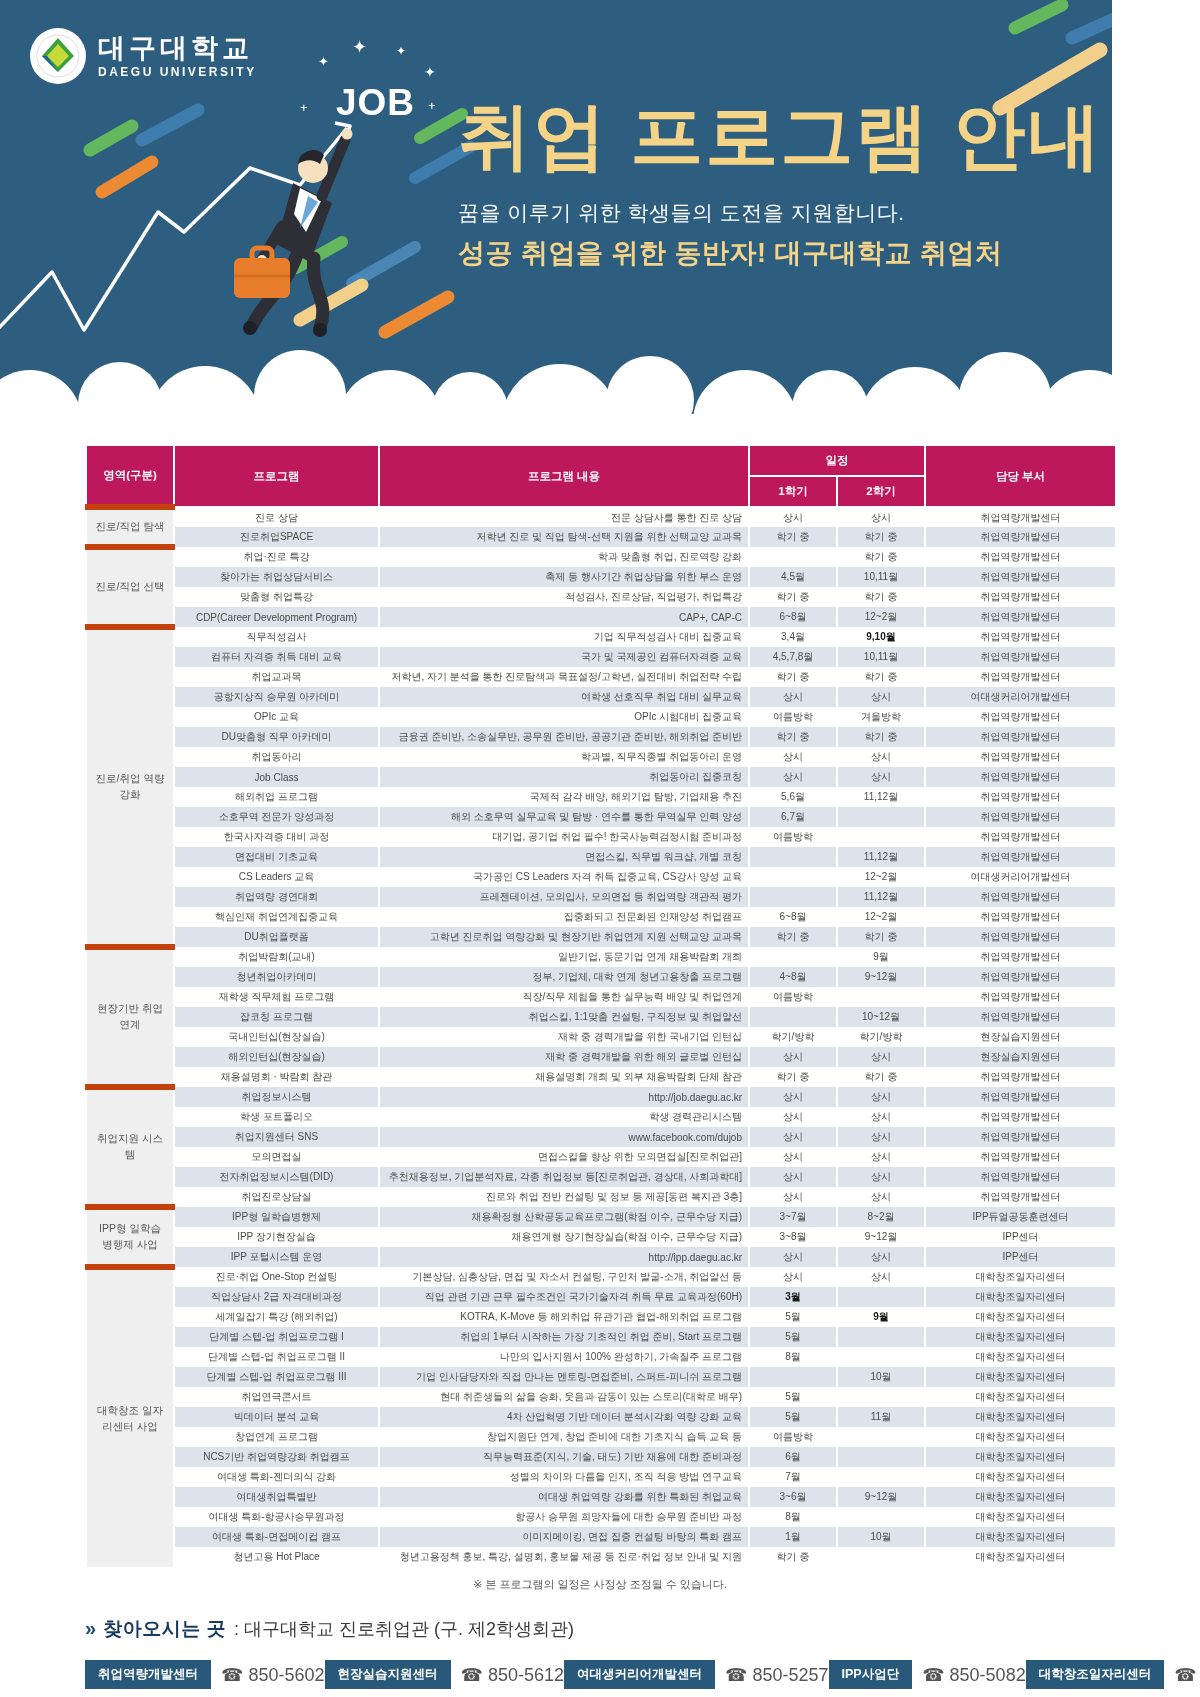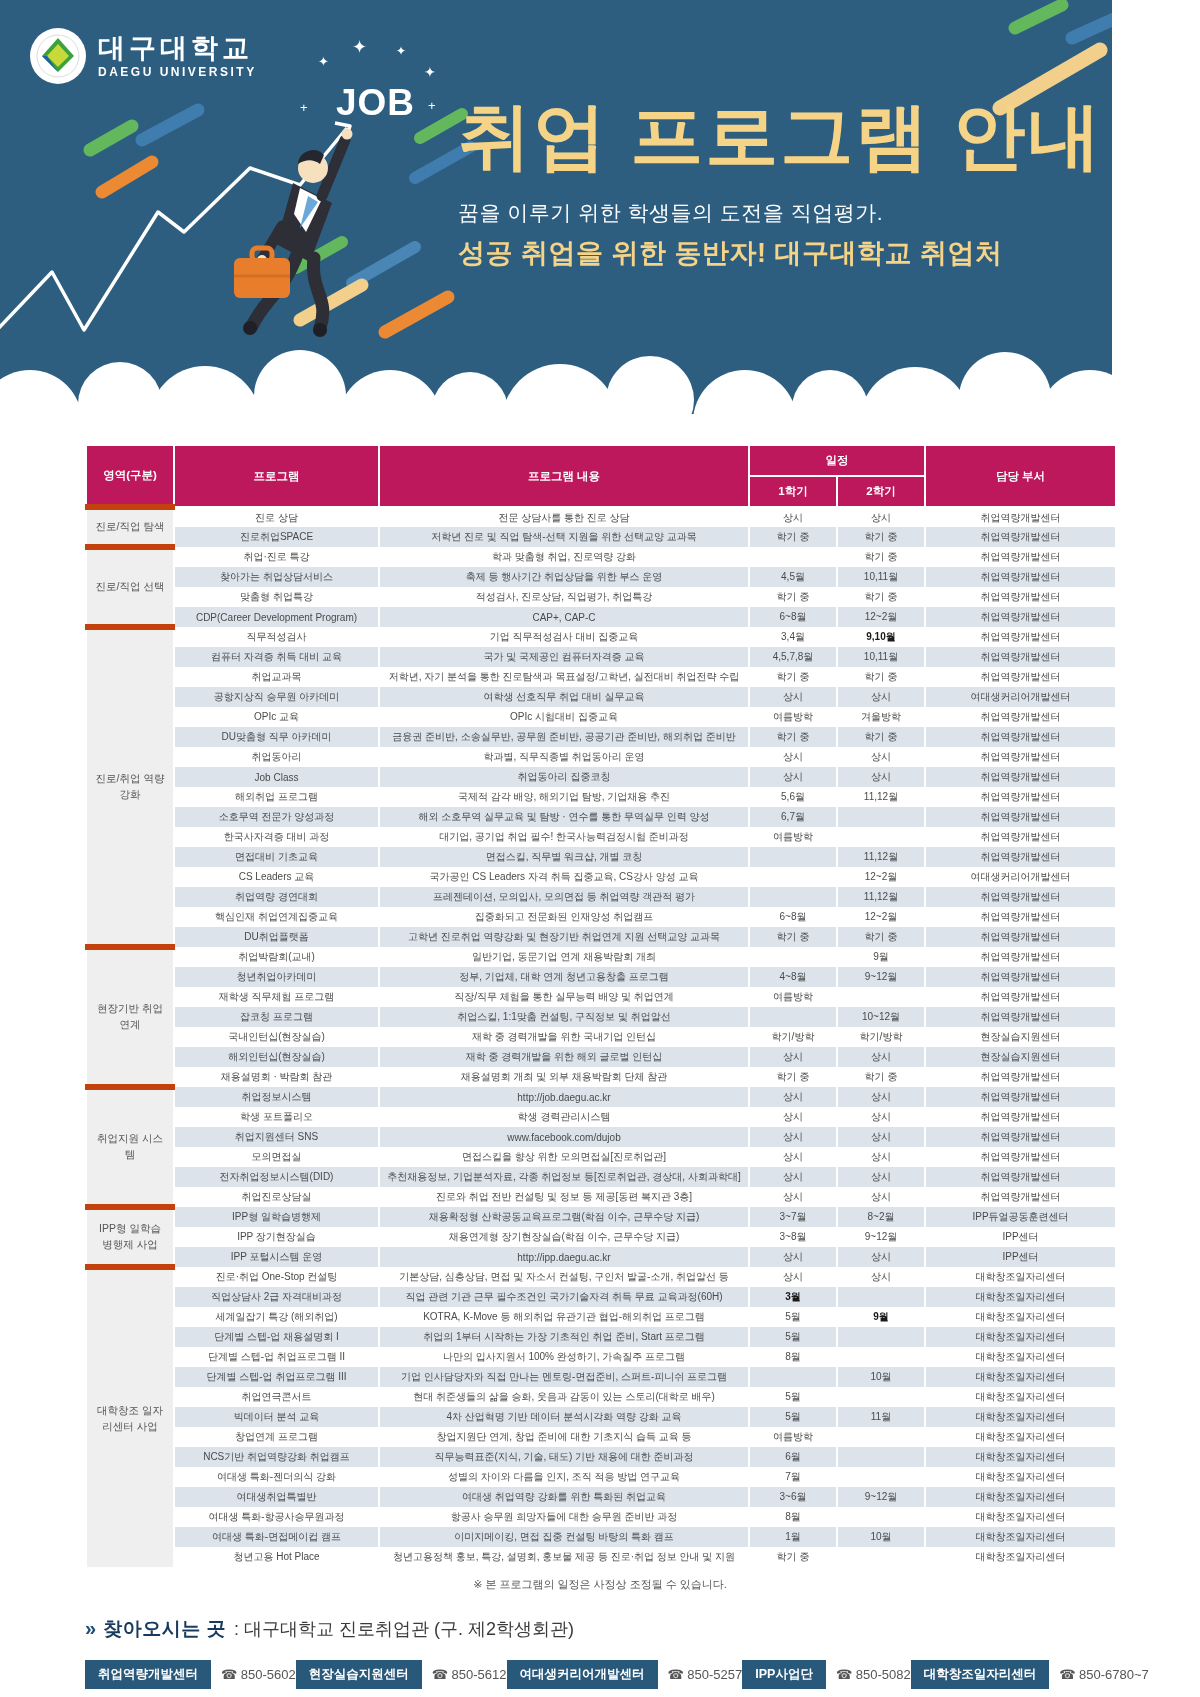--- a/index.html
+++ b/index.html
@@ -31,39 +31,39 @@
   
   .table-wrap { margin:14px 85px 0 85px; }
   table { width:1030px; border-collapse:collapse; table-layout:fixed; font-size:10px; color:#4a4a4a; }
   thead th { background:#be185d; color:#fff; font-size:11.5px; font-weight:bold; border:2px solid #fff; height:31px; padding:0 2px; }
   tbody td {
     border-left:2px solid #fff; border-right:2px solid #fff;
     height:20px; padding:0 6px; text-align:center;
     overflow:hidden; white-space:nowrap;
   }
   tbody tr:nth-child(even) td { background:#DCE3EB; }
-  td.content { text-align:center; }
+  td.content { text-align:right; }
   td.cell-bold { font-weight:bold; color:#1a1a1a; }
   td.group-cell {
     background:#EFEFEF !important; color:#555; font-size:10.5px;
     white-space:normal; border-top:6px solid #c2410c; line-height:1.5; padding:0 8px;
   }
 
   .footnote { width:1030px; margin:10px 85px 0 85px; text-align:center; font-size:11px; color:#555; }
 
   
   .footer { margin:24px 85px 0 85px; width:1030px; }
   .location { display:flex; align-items:baseline; }
   .location-icon { color:#1d4e79; font-weight:bold; font-size:20px; margin-right:7px; }
   .location-label { color:#173A5E; font-weight:bold; font-size:19px; letter-spacing:0.5px; }
   .location-value { color:#3a3a3a; font-size:18px; margin-left:8px; }
   .contacts { display:flex; justify-content:space-between; align-items:center; margin-top:18px; }
   .contact { display:flex; align-items:center; }
   .badge { background:#29597A; color:#fff; font-weight:bold; font-size:12.5px; padding:6px 13px; white-space:nowrap; }
-  .phone { margin-left:10px; color:#555; font-size:13px; white-space:nowrap; }
+  .phone { margin-left:10px; color:#555; font-size:18px; white-space:nowrap; }
 </style>
 </head>
 <body>
 
 <div class="hero">
 
   <svg class="hero-art" width="1200" height="430" viewBox="0 0 1200 430">
     <g stroke-linecap="round">
       <line x1="90" y1="150" x2="132" y2="126" stroke="#63B75D" stroke-width="13"></line>
       <line x1="142" y1="140" x2="198" y2="110" stroke="#3F7DAE" stroke-width="13"></line>
@@ -120,21 +120,21 @@
   <div class="job-label">JOB</div>
   <span class="sparkle" style="left:318px;top:54px;font-size:13px;">✦</span>
   <span class="sparkle" style="left:352px;top:36px;font-size:18px;">✦</span>
   <span class="sparkle" style="left:396px;top:44px;font-size:12px;">✦</span>
   <span class="sparkle" style="left:424px;top:64px;font-size:14px;">✦</span>
   <span class="sparkle" style="left:300px;top:100px;font-size:13px;">+</span>
   <span class="sparkle" style="left:428px;top:98px;font-size:13px;">+</span>
 
   <div class="hero-text">
     <div class="main-title">취업 프로그램 안내</div>
-    <div class="subtitle">꿈을 이루기 위한 학생들의 도전을 직업평가.</div>
+    <div class="subtitle">꿈을 이루기 위한 학생들의 도전을 지원합니다.</div>
     <div class="tagline">성공 취업을 위한 동반자! 대구대학교 취업처</div>
   </div>
 
   <svg class="clouds" width="1200" height="110" viewBox="0 0 1200 110">
     <g fill="#ffffff">
       <circle cx="30" cy="100" r="52"></circle>
         <circle cx="120" cy="82" r="42"></circle>
         <circle cx="205" cy="100" r="56"></circle>
       <circle cx="300" cy="74" r="46"></circle>
         <circle cx="390" cy="100" r="52"></circle>
@@ -464,21 +464,21 @@
           <td>대학창조일자리센터</td>
         </tr>
         <tr>
           <td>세계일잡기 특강 (해외취업)</td>
           <td class="content">KOTRA, K-Move 등 해외취업 유관기관 협업-해외취업 프로그램</td>
           <td>5월</td>
           <td class="cell-bold">9월</td>
           <td>대학창조일자리센터</td>
         </tr>
         <tr>
-          <td>단계별 스텝-업 채용설명회 I</td>
+          <td>단계별 스텝-업 취업프로그램 I</td>
           <td class="content">취업의 1부터 시작하는 가장 기초적인 취업 준비, Start 프로그램</td>
           <td>5월</td>
           <td></td>
           <td>대학창조일자리센터</td>
         </tr>
         <tr>
           <td>단계별 스텝-업 취업프로그램 II</td>
           <td class="content">나만의 입사지원서 100% 완성하기, 가속질주 프로그램</td>
           <td>8월</td>
           <td></td>

